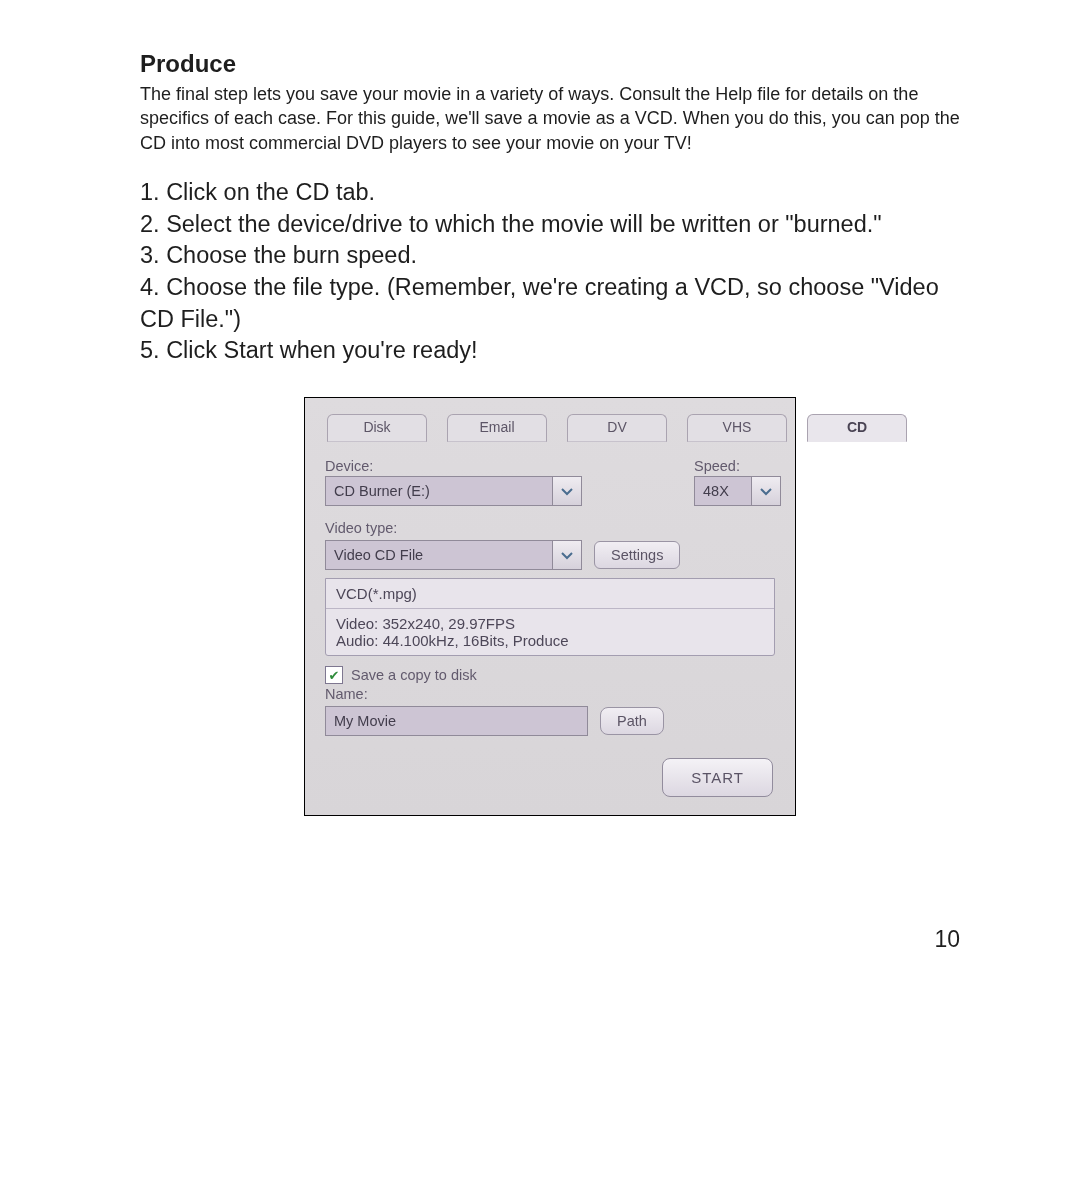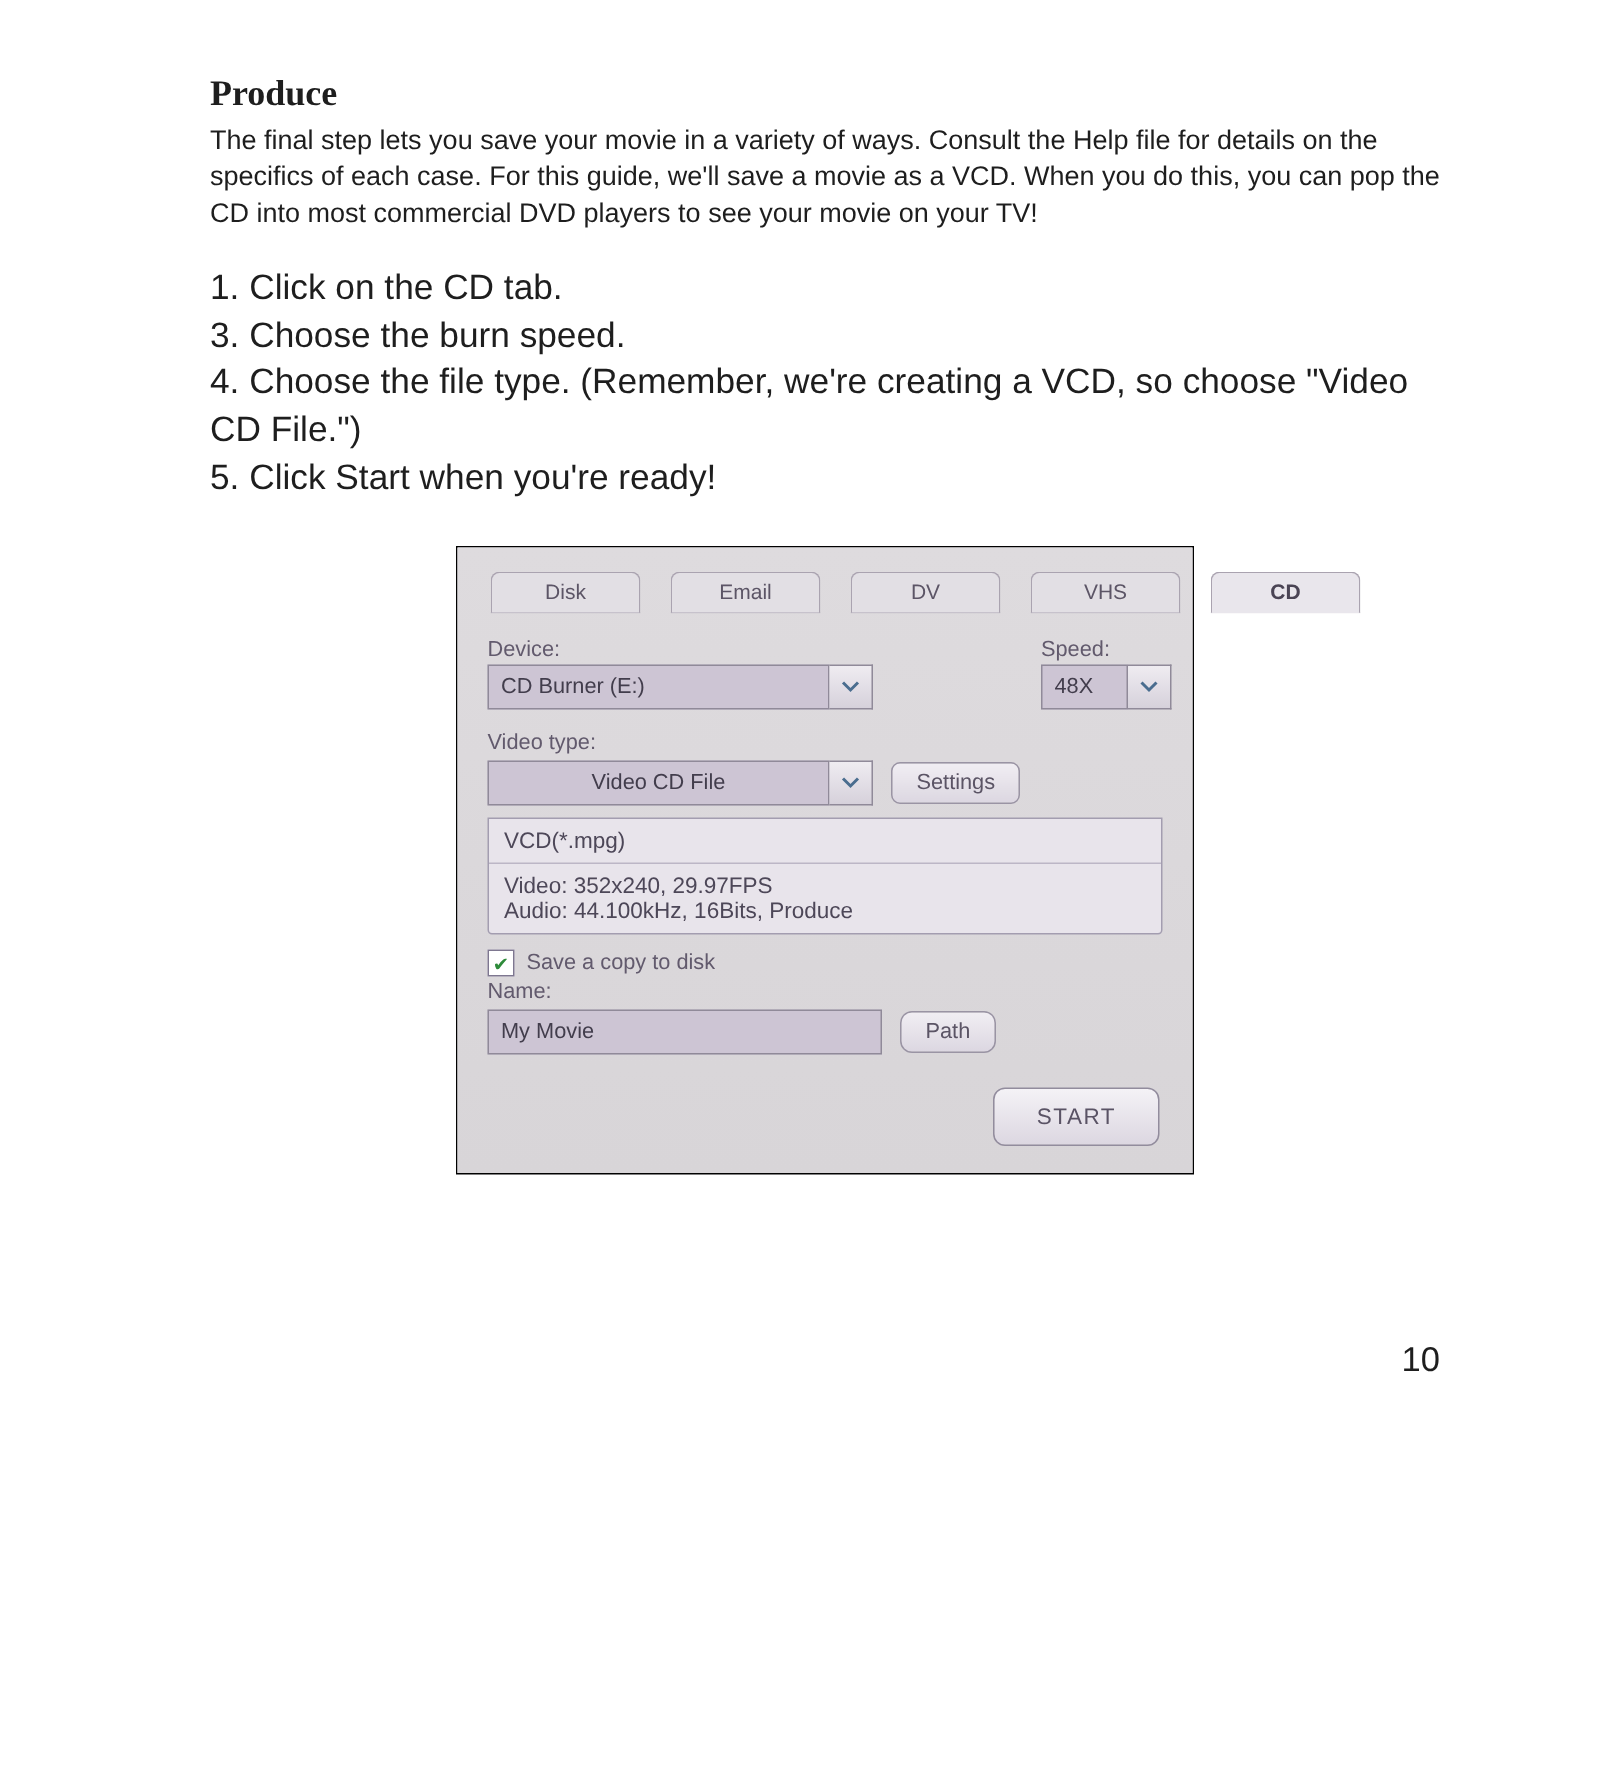--- a/index.html
+++ b/index.html
@@ -12,21 +12,20 @@
     height: 1178px;
     box-sizing: border-box;
   }
   .page {
     padding: 50px 120px 0 140px;
   }
   .heading {
     font-weight: 700;
     font-size: 24px;
     margin-bottom: 4px;
-    font-family: Liberation Serif, serif;
   }
   .para {
     font-size: 18px;
     line-height: 1.35;
     margin-bottom: 22px;
   }
   .steps {
     font-size: 23.5px;
     line-height: 1.35;
     margin-bottom: 30px;
@@ -187,20 +186,21 @@
 <body>
 
 <div class="page">
 
   <div class="heading">Produce</div>
 
   <div class="para">The final step lets you save your movie in a variety of ways. Consult the Help file for details on the specifics of each case. For this guide, we'll save a movie as a VCD. When you do this, you can pop the CD into most commercial DVD players to see your movie on your TV!</div>
 
   <div class="steps">
     <div>1. Click on the CD tab.</div>
+    <div>2. Select the device/drive to which the movie will be written or "burned."</div>
     <div>3. Choose the burn speed.</div>
     <div>4. Choose the file type. (Remember, we're creating a VCD, so choose "Video CD File.")</div>
     <div>5. Click Start when you're ready!</div>
   </div>
 
   <div class="dialog-wrap">
     <div class="dlg">
 
       <div class="tabs">
         <div class="tab">Disk</div>
@@ -233,21 +233,21 @@
                 <svg viewBox="0 0 12 8">
                     <path d="M1 1 L6 6 L11 1" fill="none" stroke="#4a6d8f" stroke-width="2"></path>
                   </svg>
               </span>
             </div>
           </div>
         </div>
       </div>
 
       <div class="label">Video type:</div>
-      <div class="row" style="margin-bottom:6px;text-align:center;">
+      <div class="row" style="margin-bottom:6px;">
         <div class="field" style="margin:2px 0 2px 6px;">
           <div class="txt" style="width:210px;">Video CD File</div>
           <div class="ddbtn">
             <span>
               <svg viewBox="0 0 12 8">
                   <path d="M1 1 L6 6 L11 1" fill="none" stroke="#4a6d8f" stroke-width="2"></path>
                 </svg>
             </span>
           </div>
         </div>

